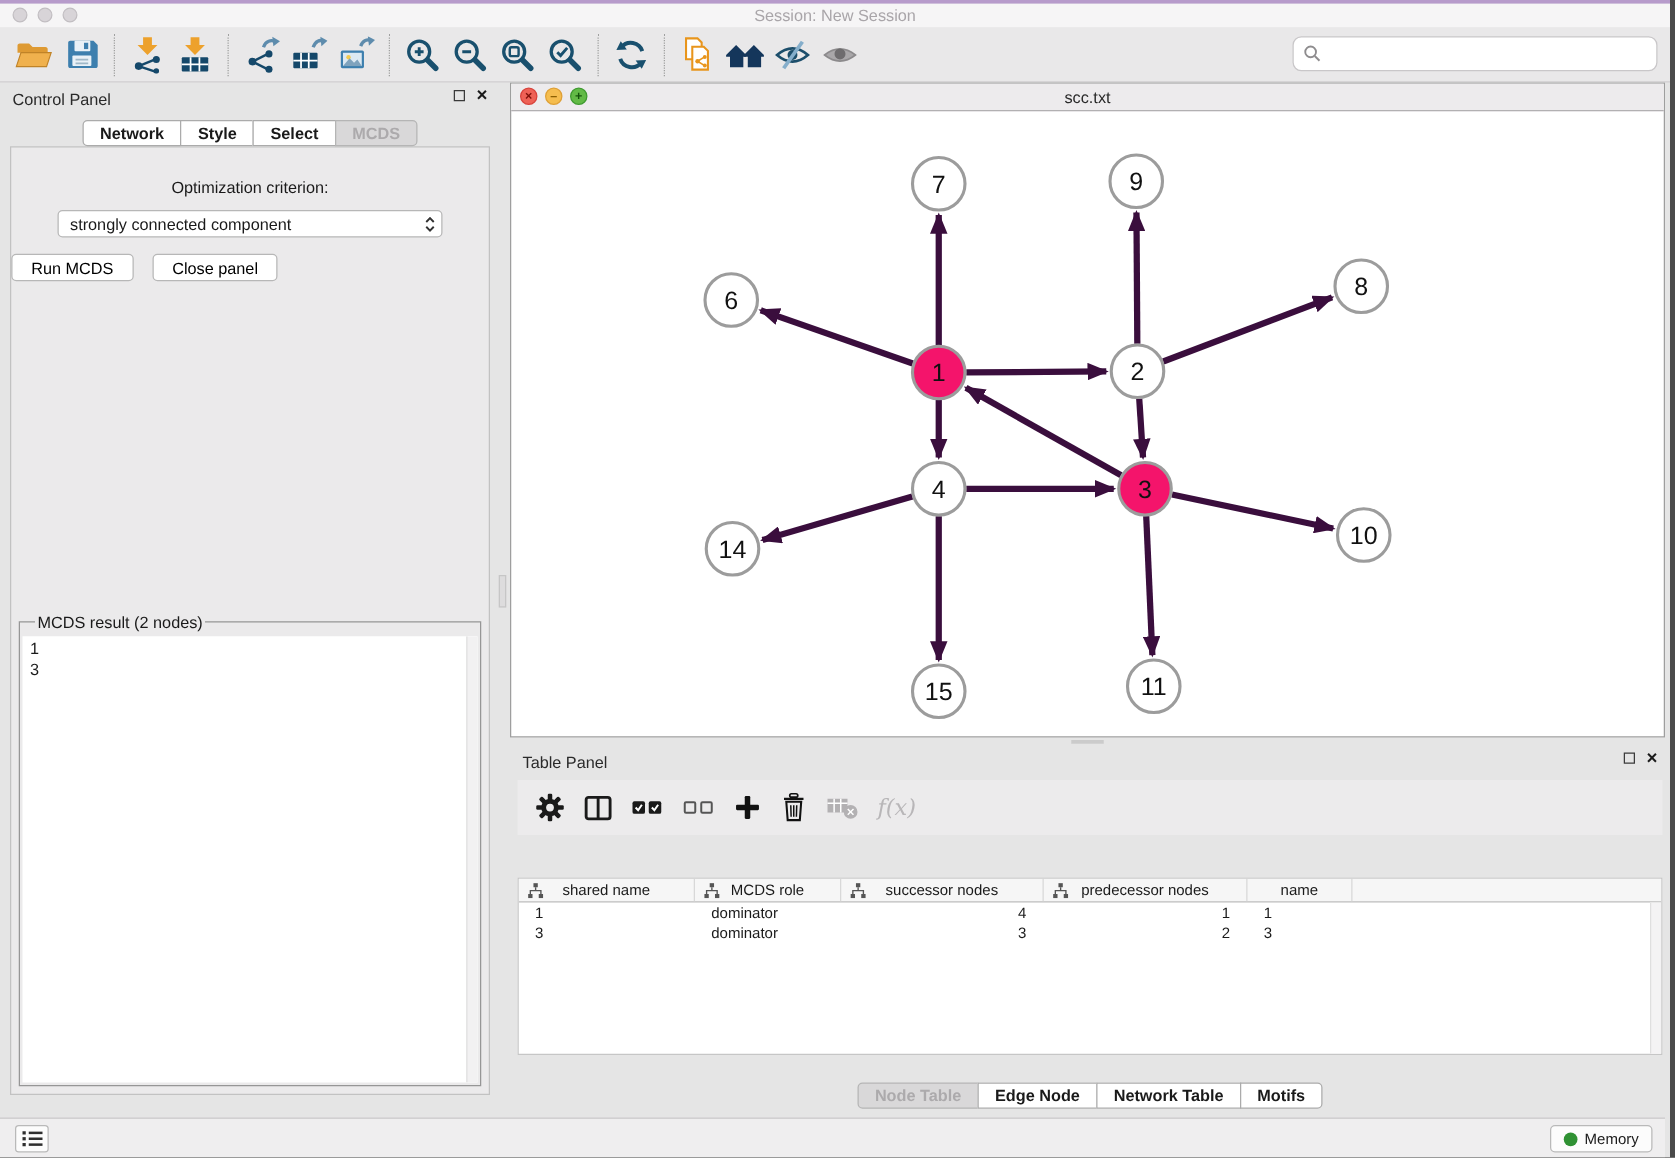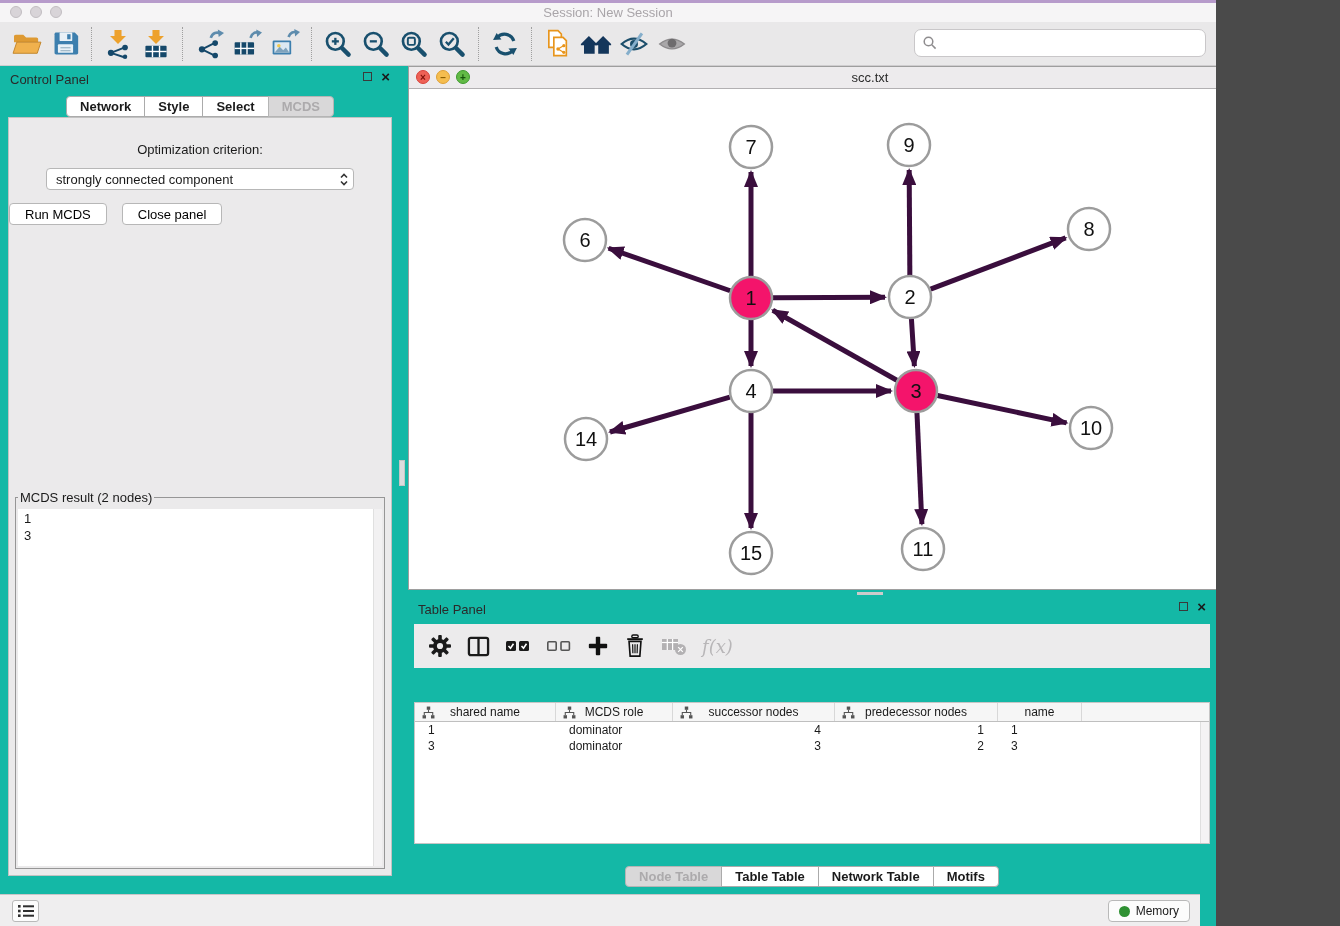--- a/index.html
+++ b/index.html
@@ -1,17 +1,17 @@
 <!DOCTYPE html>
 <html><head>
 <meta charset="utf-8">
 <style>
   html,body{margin:0;padding:0;background:#4a4a4a;}
   *{box-sizing:border-box;}
-  .app{position:relative;width:1216px;height:926px;background:#14b8a6;overflow:hidden;
+  .app{position:relative;width:1336px;height:926px;background:#e5e5e5;overflow:hidden;
        font-family:"Liberation Sans",sans-serif;color:#1a1a1a;-webkit-font-smoothing:antialiased;}
   
   .top-strip{position:absolute;top:0;left:0;right:0;height:3px;background:#B79BCB;}
   .titlebar{position:absolute;top:3px;left:0;right:0;height:19px;background:#F6F5F6;}
   .tl-group{position:absolute;left:10px;top:3px;display:flex;gap:8px;}
   .tl{width:12px;height:12px;border-radius:50%;background:#D8D4D8;border:1px solid #C2BEC2;}
   .win-title{position:absolute;left:0;right:0;top:2px;text-align:center;font-size:13px;color:#A9A5A9;}
   .toolbar{position:absolute;top:22px;left:0;right:0;height:44px;background:#E9E8E9;
            border-bottom:1px solid #CFCDCF;display:flex;align-items:center;padding:0 8px;}
   .tb-icon{width:38px;height:36px;display:flex;align-items:center;justify-content:center;cursor:default;}
@@ -35,21 +35,21 @@
               border:1px solid #C2C2C2;}
   .opt-label{margin-top:24px;text-align:center;font-size:13px;}
   .dropdown{margin:11px auto 0;width:308px;height:22px;background:#fff;border:1px solid #B7B7B7;
             border-radius:4px;display:flex;align-items:center;padding:0 4px 0 9px;font-size:13px;}
   .dropdown .dd-label{flex:1;}
   .btn-row{display:flex;justify-content:flex-start;gap:15px;margin-top:13px;}
   .btn{height:22px;background:#fff;border:1px solid #B7B7B7;border-radius:4px;
        font-size:13px;padding:0 15px;display:flex;align-items:center;font-family:"Liberation Sans",sans-serif;}
   .result-box{position:absolute;left:6px;right:6px;top:372px;bottom:6px;border:1px solid #969696;
               margin:0;padding:0;}
-  .result-box legend{font-size:13px;margin-left:2px;padding:0 2px;}
+  .result-box legend{font-size:13px;margin-left:12px;padding:0 2px;}
   .result-inner{position:absolute;left:2px;right:2px;top:4px;bottom:2px;background:#fff;overflow:hidden;}
   .result-text{padding:1px 6px;font-size:13px;line-height:17px;white-space:pre-line;}
   .result-scroll{position:absolute;right:0;top:0;bottom:0;width:9px;background:#F2F1F2;border-left:1px solid #E0E0E0;}
   
   .right-area{position:absolute;left:404px;top:66px;right:0;bottom:32px;}
   .network-window{position:absolute;left:4px;top:0;width:924px;height:524px;background:#fff;
                   border:1px solid #9E9E9E;}
   .nw-titlebar{height:22px;background:#EDEBED;border-bottom:1px solid #B2B0B2;position:relative;}
   .nw-lights{position:absolute;left:7px;top:3px;display:flex;gap:6px;}
   .nwl{width:14px;height:14px;border-radius:50%;font-size:10px;font-weight:bold;text-align:center;
@@ -72,21 +72,21 @@
   .th{display:flex;align-items:center;justify-content:center;position:relative;font-size:12px;
       border-right:1px solid #D8D8D8;height:100%;}
   .th .hicon{position:absolute;left:7px;top:3px;}
   .trow{display:flex;height:16px;align-items:center;}
   .td{font-size:12px;height:100%;display:flex;align-items:center;}
   .td.left{justify-content:flex-start;padding-left:13px;}
   .td.right{justify-content:flex-end;padding-right:14px;}
   .tp-scroll{position:absolute;right:0;top:19px;bottom:0;width:9px;background:#F4F3F4;border-left:1px solid #DFDFDF;}
   .tp-tabs{position:absolute;left:0;right:0;bottom:7px;display:flex;justify-content:center;}
   
-  .statusbar{position:absolute;left:0;right:16px;bottom:0;height:32px;background:#EFEEEF;border-top:1px solid #C8C6C8;}
+  .statusbar{position:absolute;left:0;right:4px;bottom:0;height:32px;background:#EFEEEF;border-top:1px solid #C8C6C8;}
   .list-btn{position:absolute;left:12px;top:5px;width:27px;height:22px;background:#FCFCFC;
             border:1px solid #B9B9B9;border-radius:3px;display:flex;align-items:center;justify-content:center;}
   .memory-btn{position:absolute;right:10px;top:5px;height:22px;background:#FCFCFC;border:1px solid #B9B9B9;
               border-radius:4px;display:flex;align-items:center;gap:6px;padding:0 10px;font-size:12px;}
   .mem-dot{width:11px;height:11px;border-radius:50%;background:#2F9133;}
   svg{display:block;}
 </style>
 </head>
 <body>
 
@@ -511,21 +511,21 @@
               <div class="td left" style="width: 117px;">dominator</div>
               <div class="td right" style="width: 162px;">3</div>
               <div class="td right" style="width: 163px;">2</div>
               <div class="td left" style="width: 84px;">3</div>
             </div>
           </div>
         <div class="tp-scroll"></div>
       </div>
       <div class="tp-tabs" id="tp-tabs">
           <div class="tab active">Node Table</div>
-          <div class="tab">Table Table</div>
+          <div class="tab">Edge Node</div>
           <div class="tab">Network Table</div>
           <div class="tab">Motifs</div>
         </div>
     </div>
   </div>
 
   <div class="statusbar">
     <div class="list-btn">
       <span>
         <svg width="18" height="14" viewBox="0 0 18 14">

